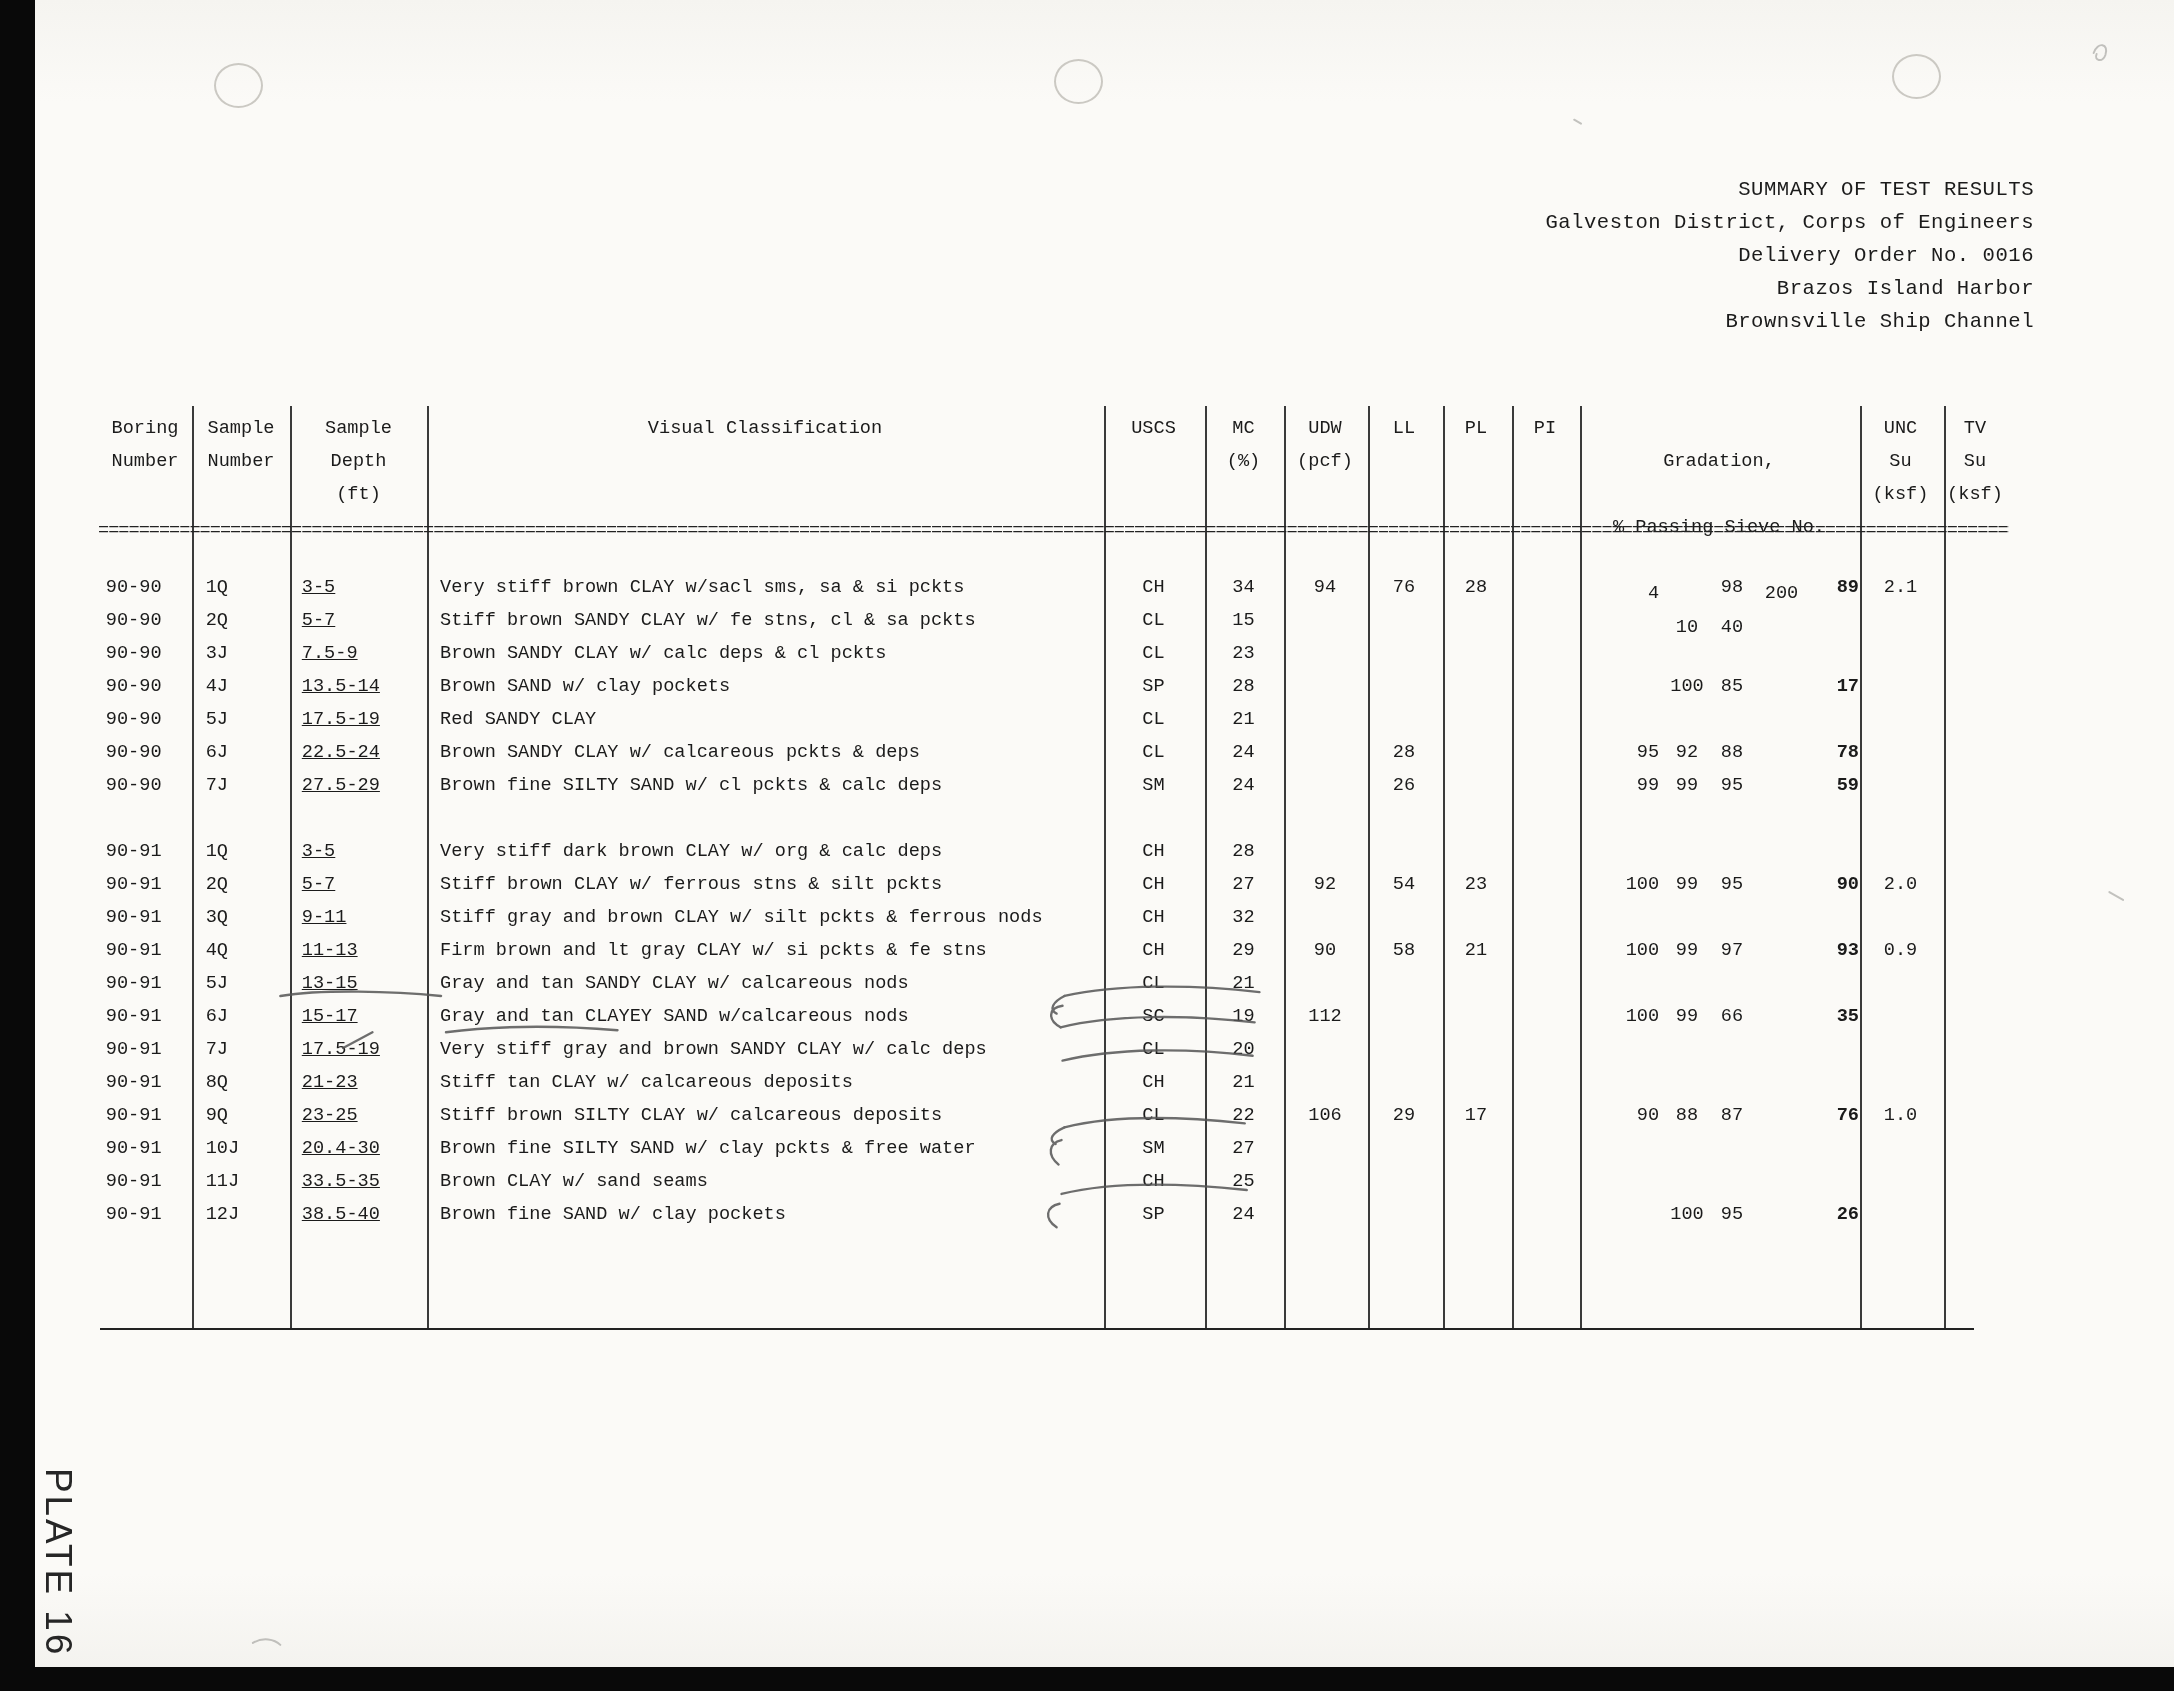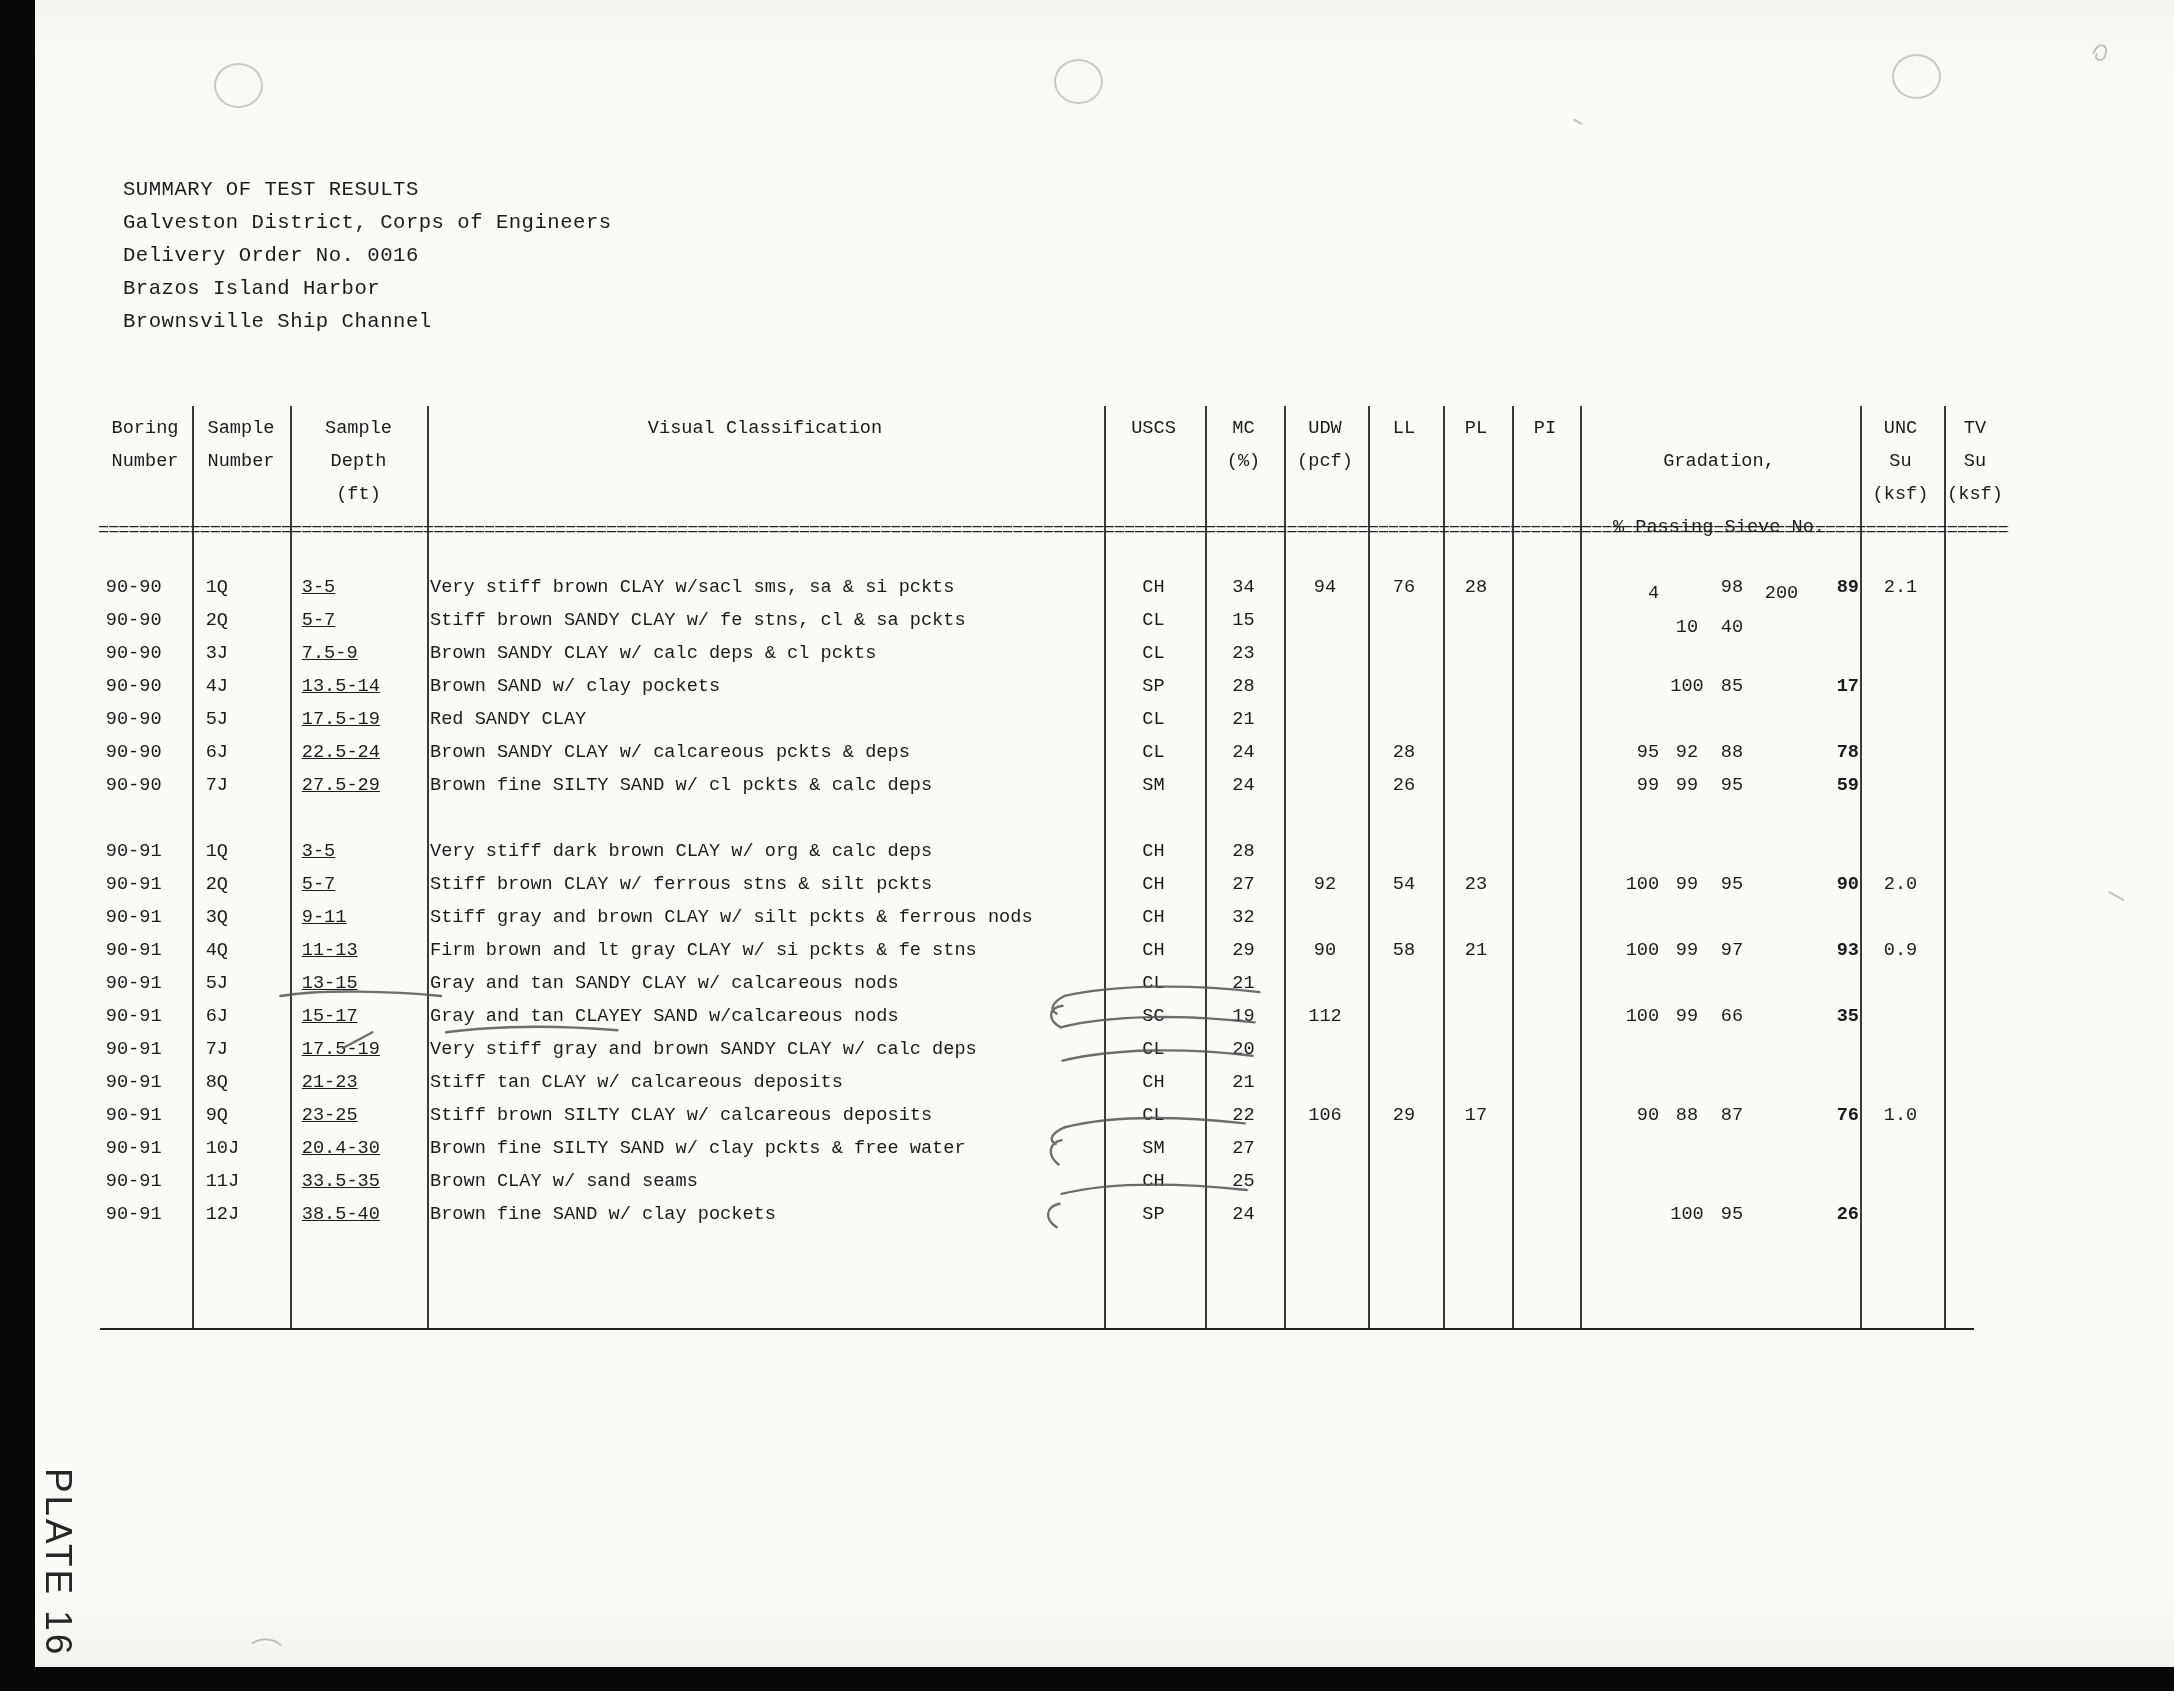--- a/index.html
+++ b/index.html
@@ -20,21 +20,21 @@
   .punch {
     position:absolute; width:49px; height:45px; border:2.9px solid #cbc9c3;
     border-radius:50%; background:transparent;
   }
   .punch.p1 { left:214px; top:63px; }
   .punch.p2 { left:1054px; top:59px; }
   .punch.p3 { left:1892px; top:54px; }
 
   .title-block {
     position:absolute; left:123px; top:173px; width:1911px;
-    text-align:left; font-size:20.6px; line-height:33px; letter-spacing:0.5px;
+    text-align:right; font-size:20.6px; line-height:33px; letter-spacing:0.5px;
   }
 
   .table-wrap {
     position:absolute; left:98px; top:406px; width:1911px; height:926px;
     font-size:18.6px;
     --cols:94px 98px 137px 676px 101px 79px 84px 74px 70px 68px 86px 44px 46px 104px 83px 66px;
   }
   .vline { position:absolute; top:0; height:924px; width:2px; background:#3a3a3a; }
   .bottom-rule { position:absolute; left:2px; top:922px; width:1874px; height:2px; background:#222; }
 
@@ -58,21 +58,21 @@
   .rows { position:absolute; top:165px; left:0; width:100%; }
   .row {
     display:grid; grid-template-columns:var(--cols);
     height:33px; line-height:33px; white-space:nowrap;
   }
   .row.gap { margin-top:33px; }
 
   .c-boring { padding-left:7.8px; }
   .c-sample { padding-left:13.7px; }
   .c-depth  { padding-left:11.8px;text-decoration:underline; }
-  .c-class  { padding-left:3px; }
+  .c-class  { padding-left:13px; }
   .c-uscs,.c-mc,.c-udw,.c-ll,.c-pl,.c-pi,.c-g10,.c-g40,.c-unc,.c-tv { text-align:center; }
   .c-g4   { text-align:right; padding-right:5.9px; }
   .c-g200 { text-align:right;  padding-left:9.8px;font-weight:bold; }
   .sieve-4   { text-align:right; padding-right:5.9px; }
   .sieve-10,.sieve-40 { text-align:center;margin-top:34px; }
   .sieve-200 { text-align:left; padding-left:9.8px; }
 
   .plate-label {
     position:absolute; left:37px; top:1468px;
     writing-mode:vertical-rl;

